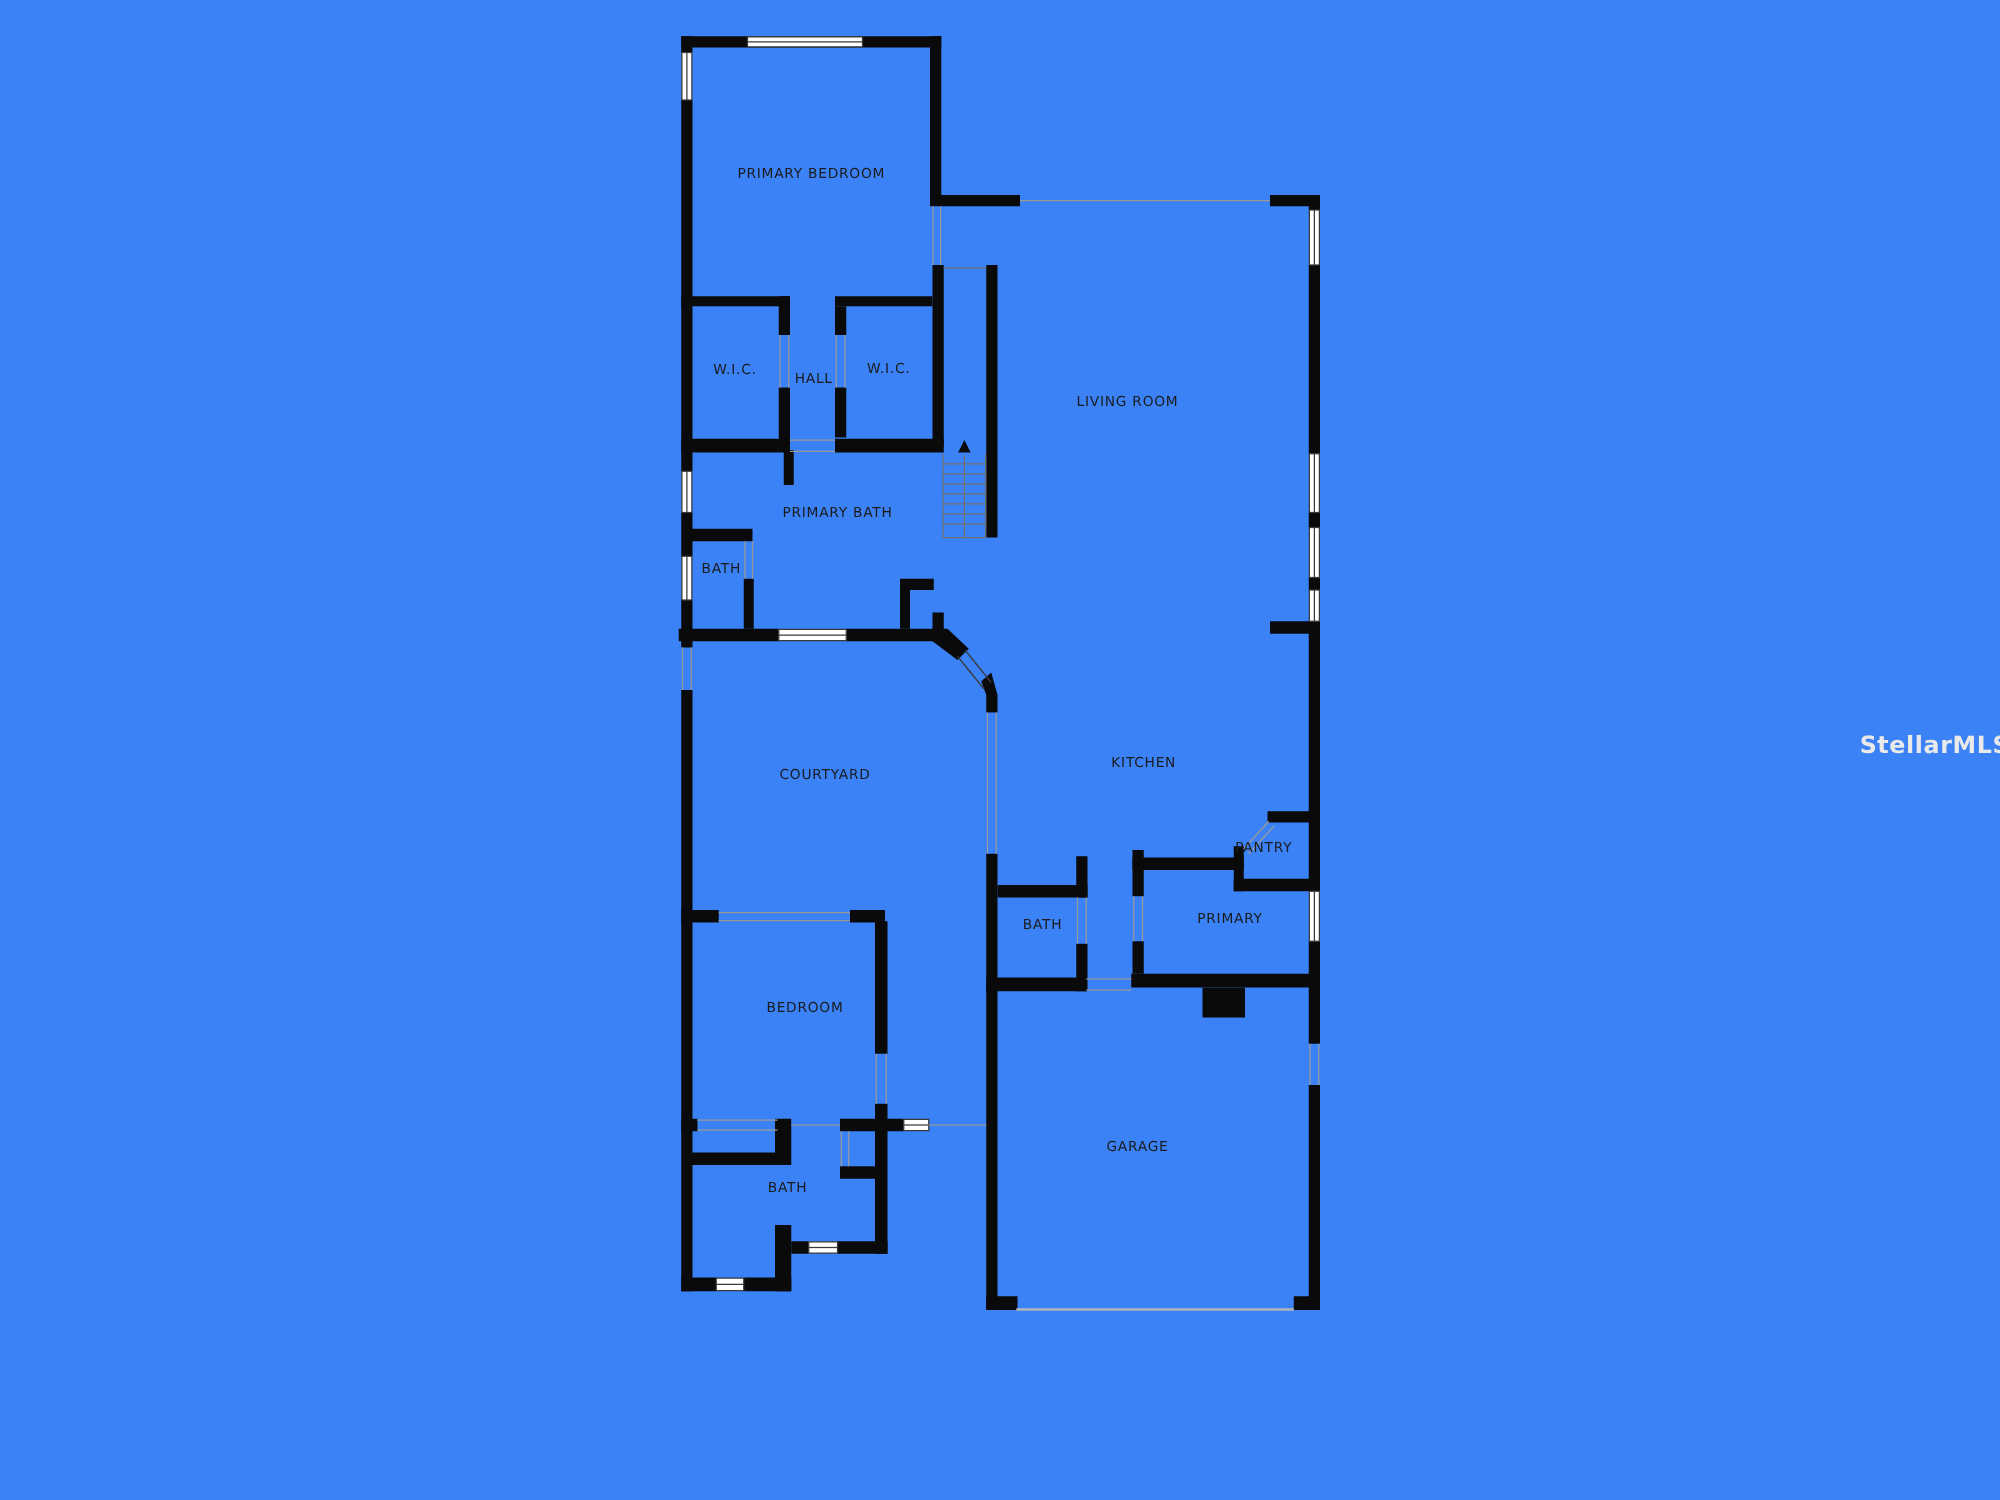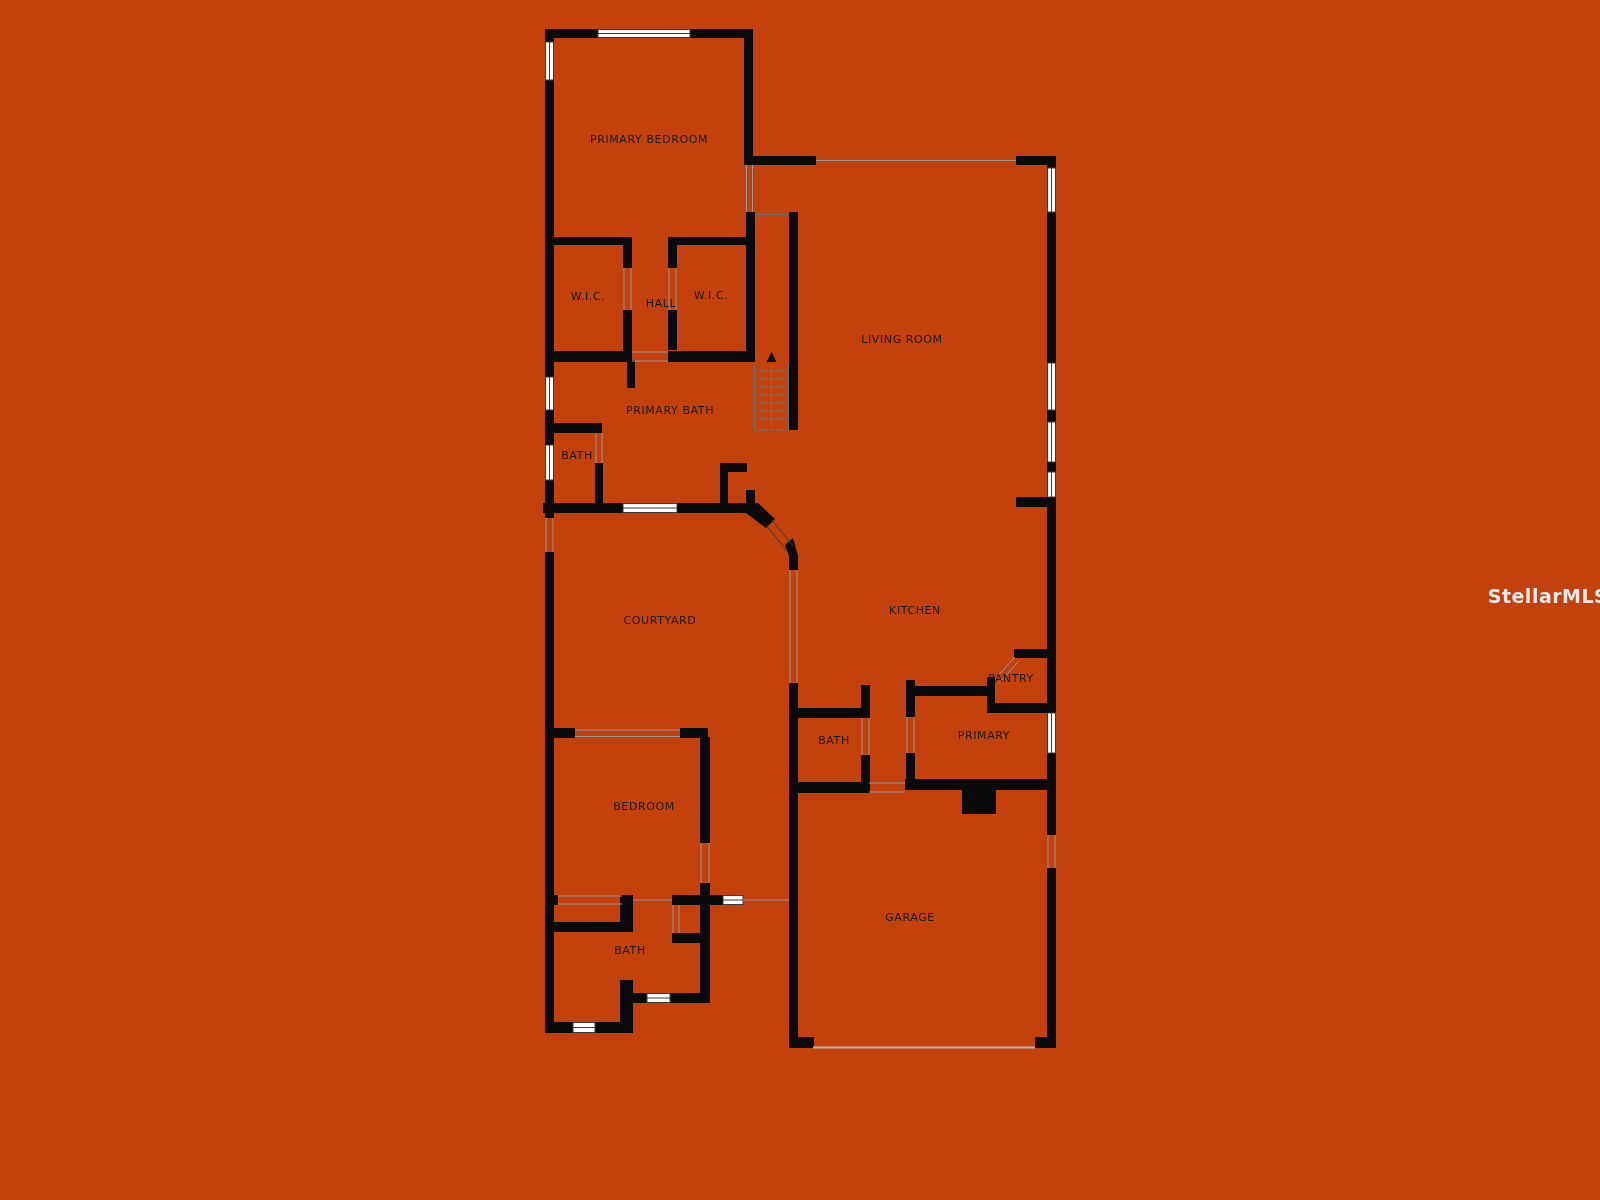--- a/index.html
+++ b/index.html
@@ -1,16 +1,16 @@
 <!DOCTYPE html>
 <html><head>
 <meta charset="utf-8">
 <style>
   html,body{margin:0;padding:0;background:#ffffff;}
-  #stage{position:relative;width:1600px;height:1200px;background:#c2410c;overflow:hidden;
+  #stage{position:relative;width:1600px;height:1200px;background:#3b82f6;overflow:hidden;
          font-family:"DejaVu Sans","Liberation Sans",sans-serif;}
   #plan-svg{position:absolute;left:0;top:0;}
   .room-label{position:absolute;transform:translate(-50%,-50%);font-size:11px;
               letter-spacing:.6px;color:#1b1b1b;white-space:nowrap;}
   .watermark{position:absolute;transform:translate(-50%,-50%);font-size:19px;font-weight:700;
              letter-spacing:.5px;color:#e9e9e9;white-space:nowrap;}
 </style>
 </head>
 <body>
 
@@ -213,23 +213,23 @@
     <line x1="754" y1="411" x2="789" y2="411"></line>
     <line x1="754" y1="419" x2="789" y2="419"></line>
     <line x1="754" y1="430" x2="789" y2="430"></line>
     <line x1="771.5" y1="364" x2="771.5" y2="430"></line>
   </g>
   <polygon points="771.5,352 766.5,362 776.5,362" fill="#0a0a0a"></polygon>
 </svg>
 
   <div class="room-label" style="left:649px;top:139px;">PRIMARY BEDROOM</div>
   <div class="room-label" style="left:588px;top:296px;">W.I.C.</div>
-  <div class="room-label" style="left:651px;top:303px;padding-left:20px;">HALL</div>
+  <div class="room-label" style="left:651px;top:303px;">HALL</div>
   <div class="room-label" style="left:711px;top:295px;">W.I.C.</div>
-  <div class="room-label" style="left:902px;top:339px;">LIVING ROOM</div>
+  <div class="room-label" style="left:902px;top:321px;">LIVING ROOM</div>
   <div class="room-label" style="left:670px;top:410px;">PRIMARY BATH</div>
   <div class="room-label" style="left:577px;top:455px;">BATH</div>
   <div class="room-label" style="left:660px;top:620px;">COURTYARD</div>
   <div class="room-label" style="left:899px;top:610px;margin-left:16px;">KITCHEN</div>
   <div class="room-label" style="left:1011px;top:678px;">PANTRY</div>
   <div class="room-label" style="left:834px;top:740px;">BATH</div>
   <div class="room-label" style="left:984px;top:735px;">PRIMARY</div>
   <div class="room-label" style="left:644px;top:806px;">BEDROOM</div>
   <div class="room-label" style="left:630px;top:950px;">BATH</div>
   <div class="room-label" style="left:910px;top:917px;">GARAGE</div>

